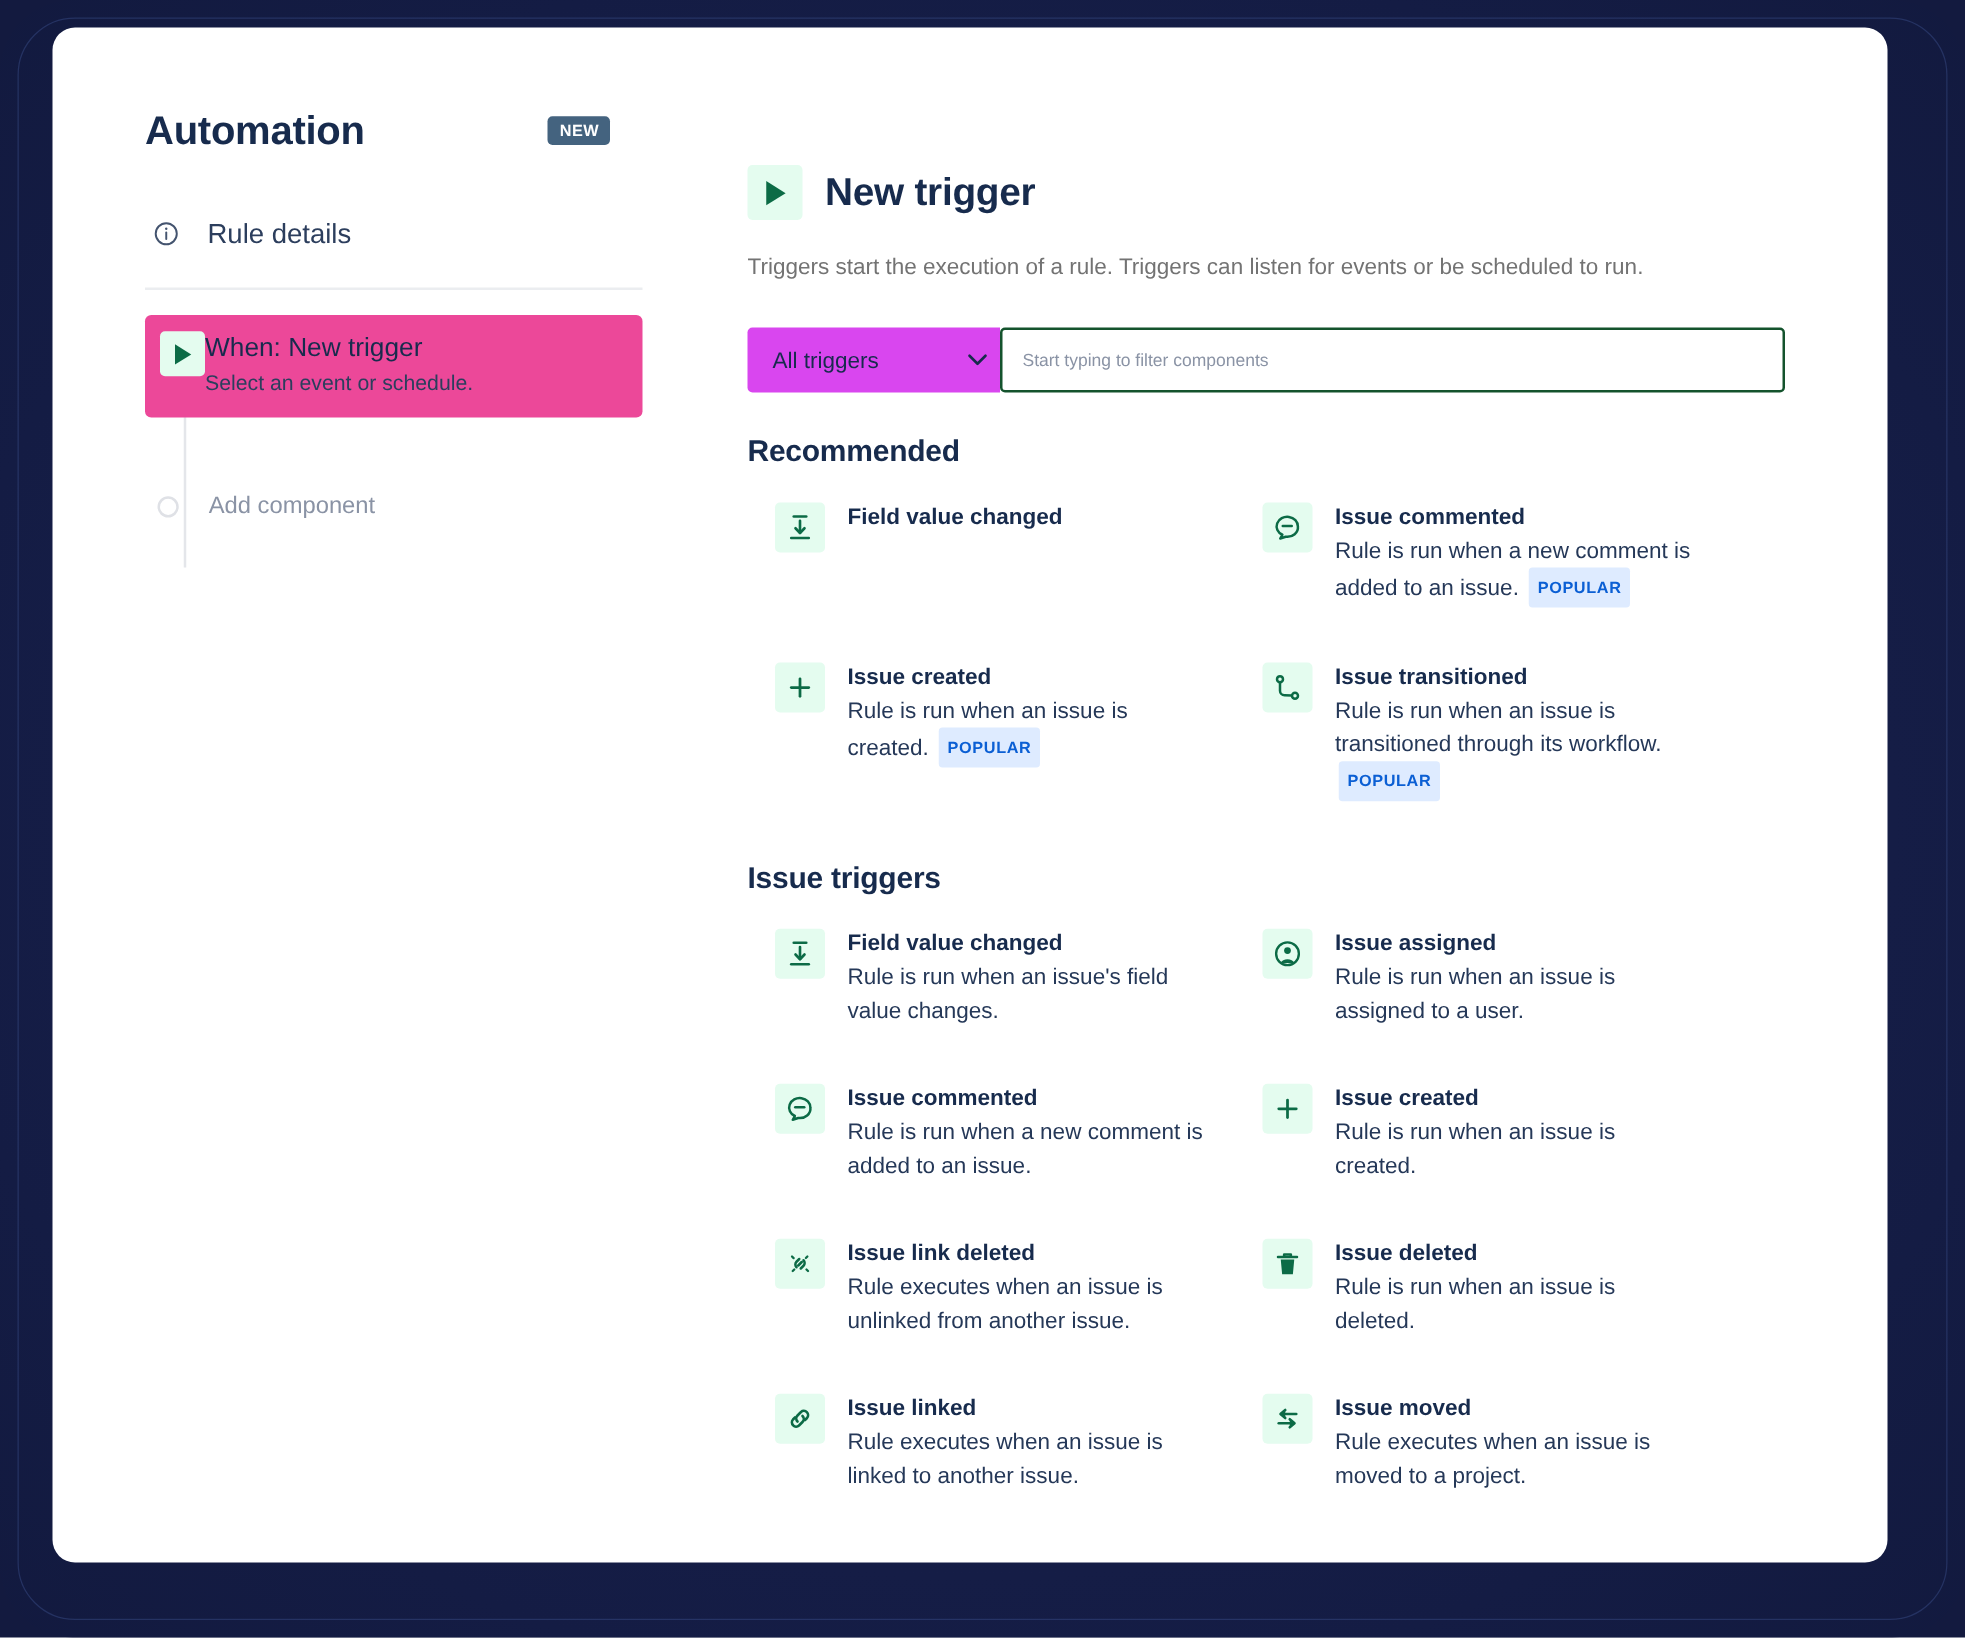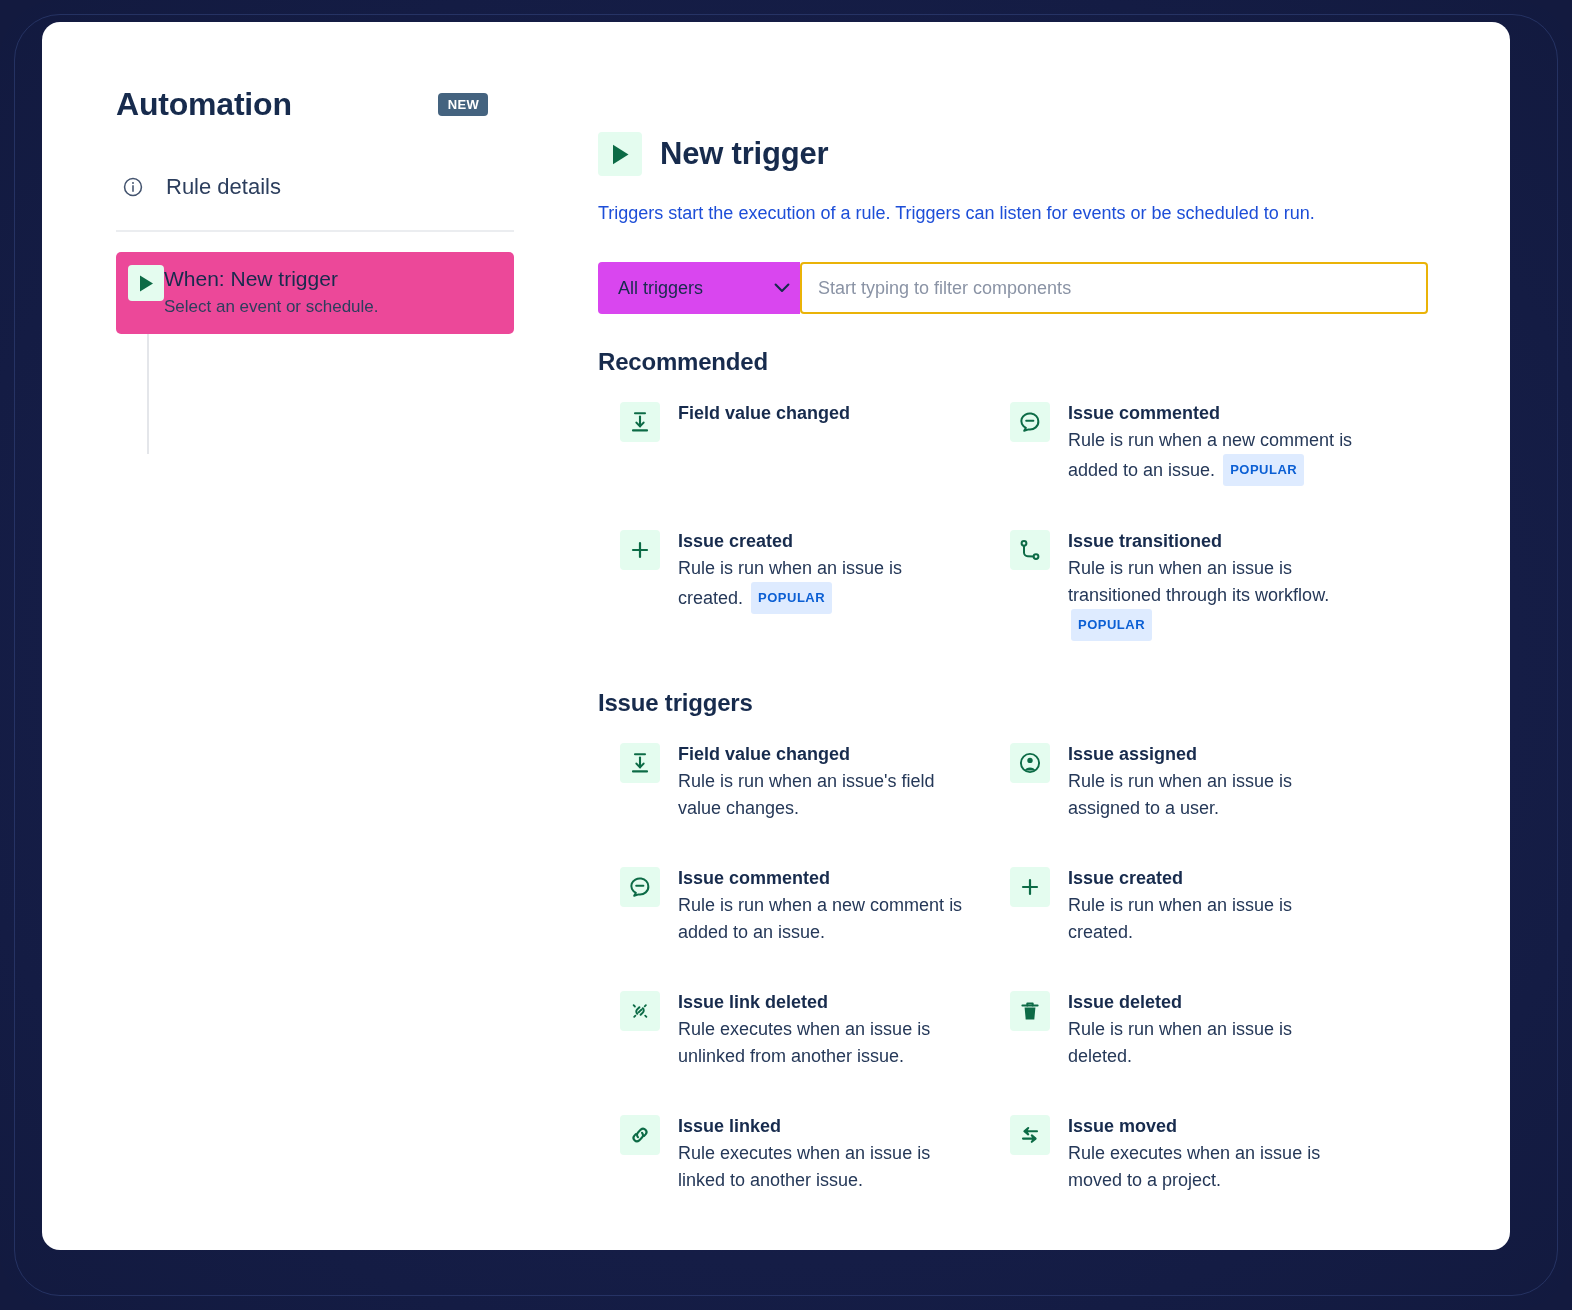--- a/index.html
+++ b/index.html
@@ -182,21 +182,21 @@
     flex: 0 0 44px;
   }
   .head-title {
     font-size: 31px;
     font-weight: 600;
     color: #172b4d;
     letter-spacing: -0.2px;
   }
   .main-sub {
     font-size: 18px;
-    color: #1d4ed8;
+    color: #737373;
     margin-top: 24px;
     line-height: 26px;
   }
 
   .filter-row {
     display: flex;
     margin-top: 36px;
     height: 52px;
   }
   .select-box {
@@ -208,24 +208,24 @@
     justify-content: space-between;
     padding: 0 10px 0 20px;
     cursor: pointer;
   }
   .select-box .val {
     font-size: 18px;
     color: #172b4d;
   }
   .filter-input {
     flex: 1;
-    border: 2px solid #eab308;
+    border: 2px solid #14532d;
     border-radius: 4px;
     background: #fff;
-    font-size: 18px;
+    font-size: 14px;
     color: #172b4d;
     padding: 0 16px;
     font-family: "Liberation Sans", sans-serif;
     outline: none;
   }
   .filter-input::placeholder { color: #8a93a5; }
 
   .section-title {
     font-size: 24px;
     font-weight: 700;
@@ -314,20 +314,24 @@
             <svg width="17" height="19" viewBox="0 0 17 19">
                 <path d="M2 1.4 L15 9.5 L2 17.6 Z" fill="#0c6b46"></path>
               </svg>
           </div>
           <div class="step-text">
             <div class="t1">When: New trigger</div>
             <div class="t2">Select an event or schedule.</div>
           </div>
         </div>
 
+        <div class="add-component">
+          <div class="add-dot"></div>
+          <div class="label">Add component</div>
+        </div>
       </div>
     </div>
 
     <div id="main">
 
       <div class="main-head">
         <div class="head-tile">
           <svg width="21" height="23" viewBox="0 0 21 23">
               <path d="M3 1.8 L18.5 11.5 L3 21.2 Z" fill="#0c6b46"></path>
             </svg>

